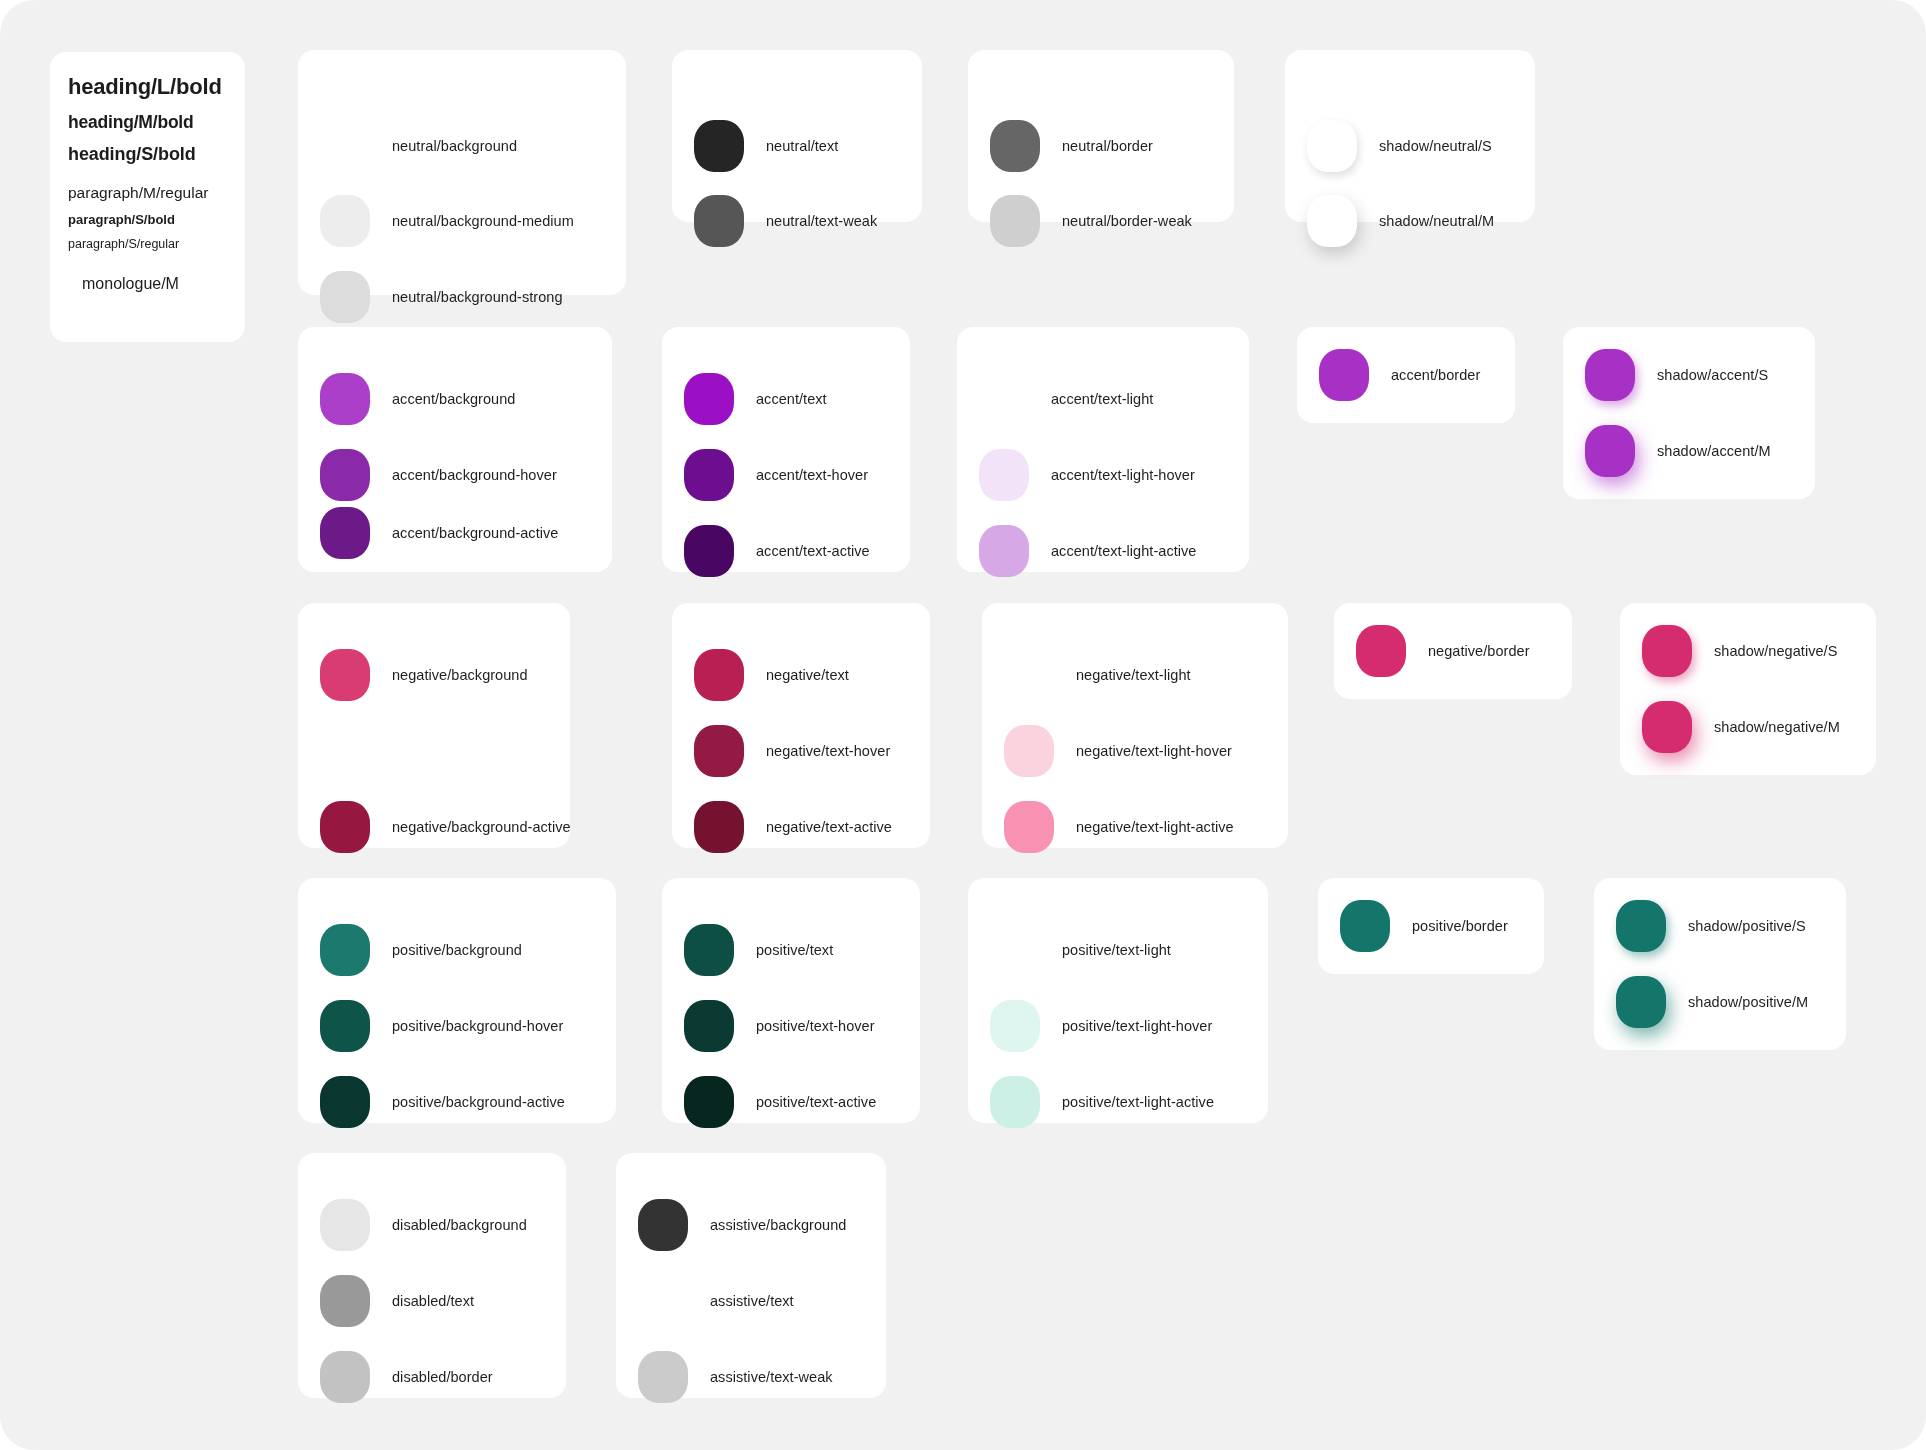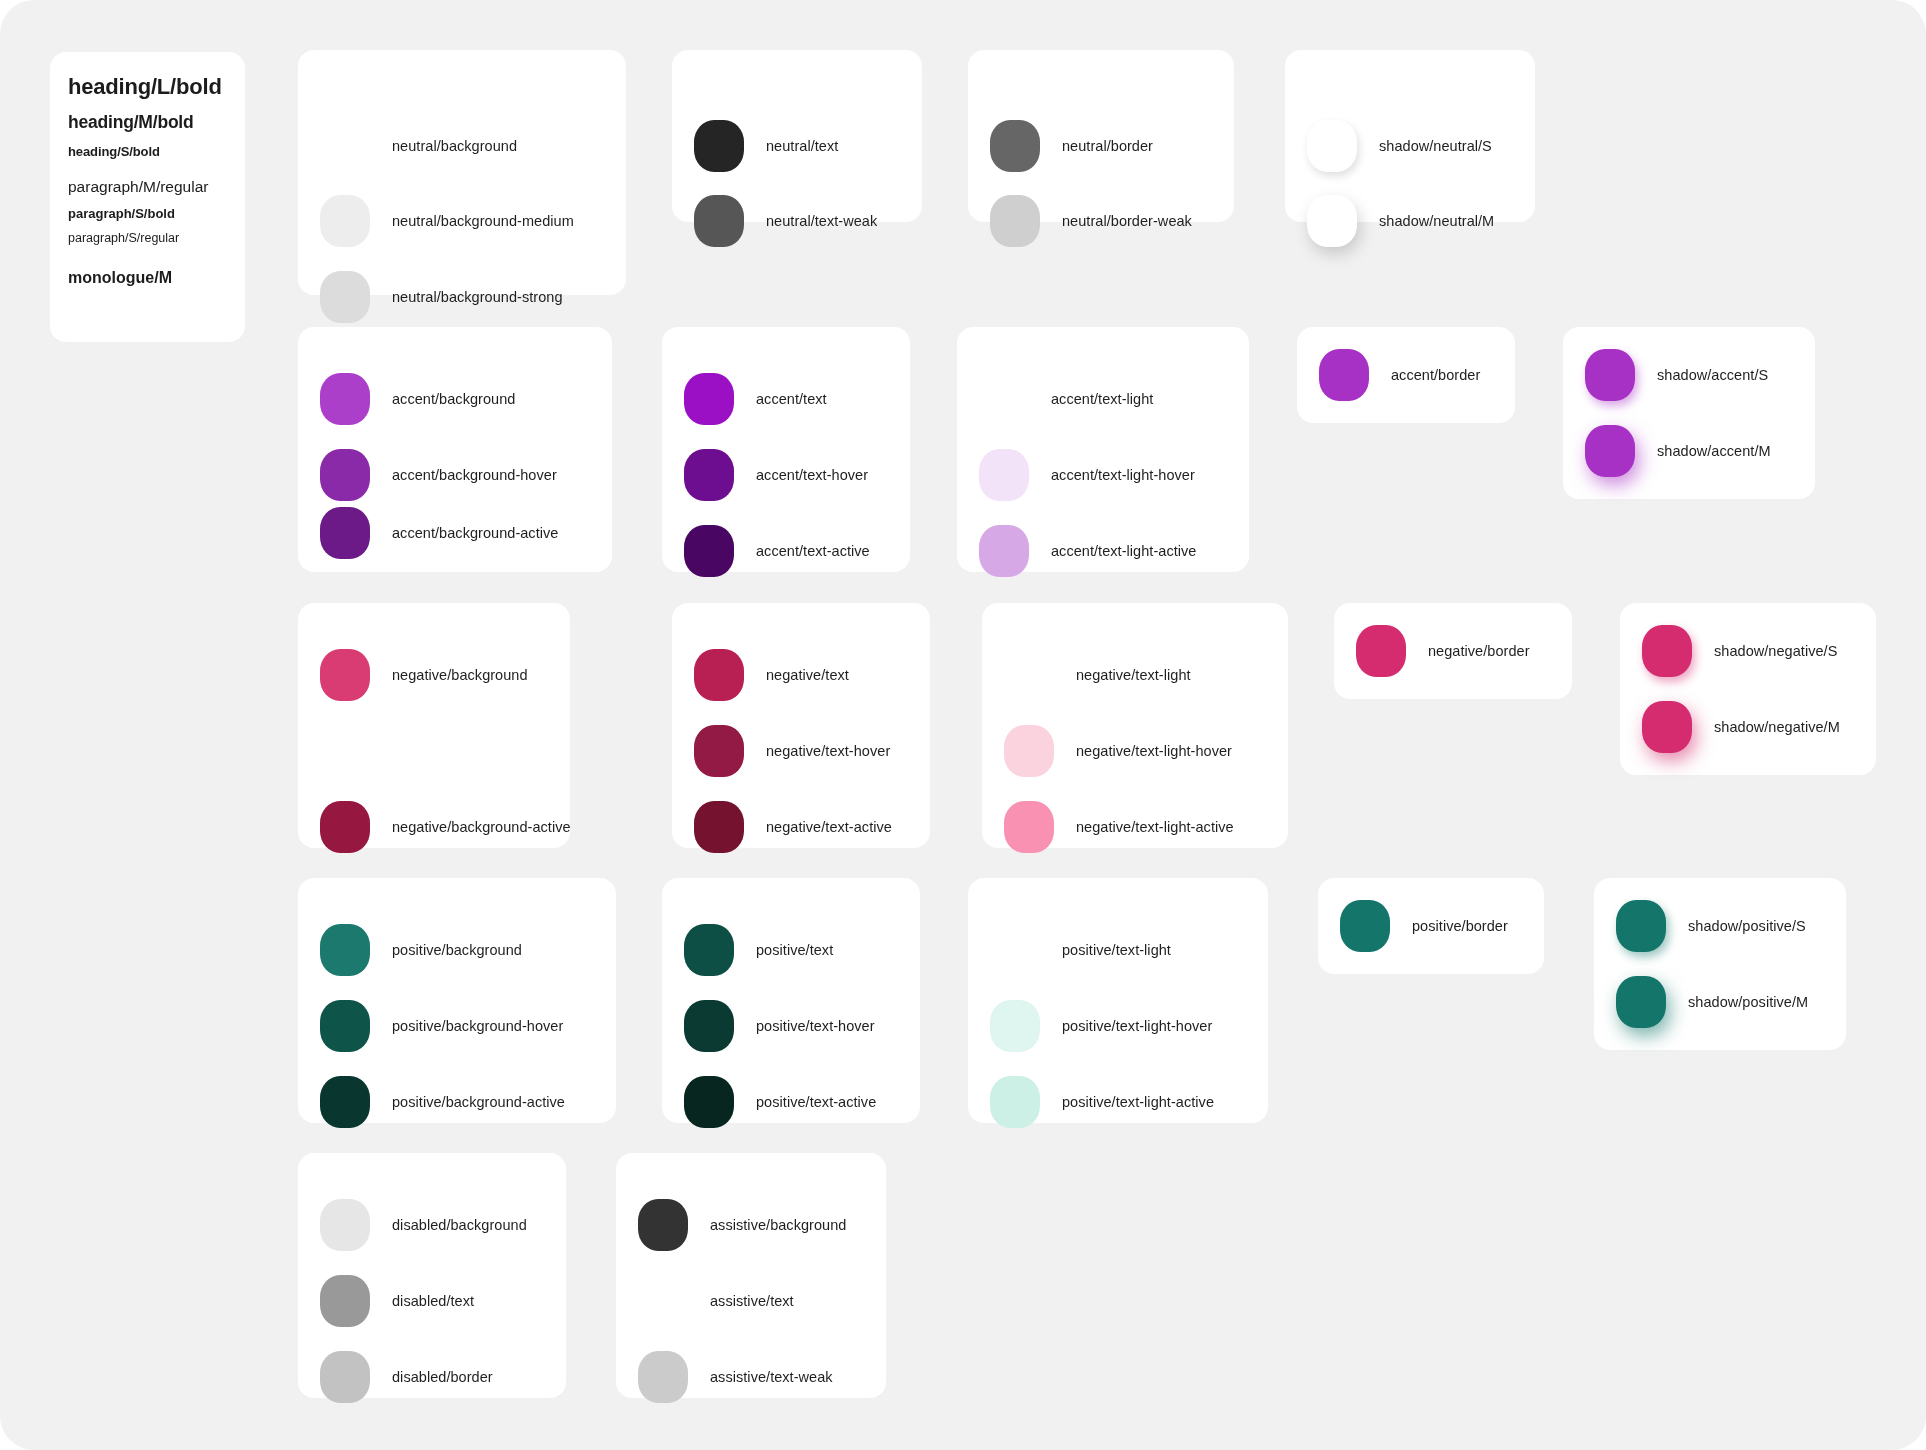--- a/index.html
+++ b/index.html
@@ -40,25 +40,25 @@
     width: 195px;
     height: 290px;
     padding: 22px 0 0 18px;
   }
   .type-row {
     color: #1c1c1c;
     white-space: nowrap;
   }
   .t-h-l   { font-size: 22px; font-weight: bold; margin-bottom: 12px; letter-spacing:-0.2px;}
   .t-h-m   { font-size: 17.5px; font-weight: bold; margin-bottom: 11px; letter-spacing:-0.2px;}
-  .t-h-s   { font-size: 13px;  font-weight: bold; margin-bottom: 19px; letter-spacing:-0.1px;}
+  .t-h-s   { font-size: 18px;  font-weight: bold; margin-bottom: 19px; letter-spacing:-0.1px;}
   .t-p-m   { font-size: 15.5px; font-weight: normal; margin-bottom: 10px;}
   .t-p-sb  { font-size: 13px;  font-weight: bold; margin-bottom: 10px;}
   .t-p-sr  { font-size: 12.5px; font-weight: normal; margin-bottom: 24px;}
-  .t-mono  { font-size: 16px;  font-weight: bold;}
+  .t-mono  { font-size: 16px;  font-weight: normal; margin-left: 14px;}
 
   
   .row {
     position: absolute;
     display: flex;
     align-items: center;
   }
   .swatch {
     width: 50px;
     height: 52px;

